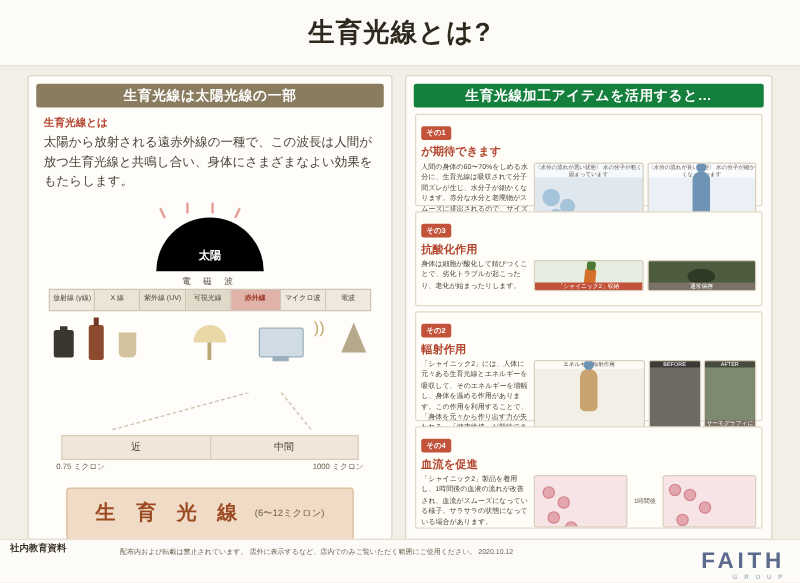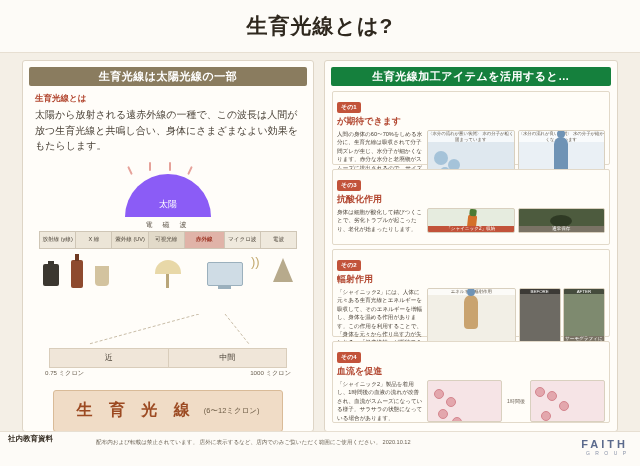--- a/index.html
+++ b/index.html
@@ -51,23 +51,23 @@
   }
   .lead .lead-b{
     font-size:10px;line-height:1.55;color:#4a4238;
   }
 
   
   .sun-wrap{position:relative;height:58px;margin-top:6px;}
   .sun{
     position:absolute;left:50%;top:14px;transform:translateX(-50%);
     width:86px;height:43px;
-    background:#8b5cf6;
+    background:#000000;
     border-radius:86px 86px 0 0;
-    color:#fff;font-size:9px;font-weight:normal;
+    color:#fff;font-size:9px;font-weight:bold;
     display:flex;align-items:flex-end;justify-content:center;
     padding-bottom:6px;box-sizing:border-box;
   }
   .ray{position:absolute;width:2px;height:9px;background:#e6a29a;border-radius:1px;}
 
   
   .spectrum{margin:2px 16px 0 16px;}
   .spec-label{font-size:7px;text-align:center;color:#5a5144;letter-spacing:4px;margin-bottom:1px;}
   .spec-bar{display:flex;height:18px;border:1px solid #cfc6b6;box-sizing:border-box;}
   .spec-cell{
@@ -185,21 +185,21 @@
   }
   .footer .badge{
     position:absolute;left:8px;top:2px;font-size:7.5px;font-weight:bold;color:#3a3228;text-align:center;
   }
   .footer .note{
     position:absolute;left:96px;top:6px;font-size:5.6px;line-height:1.6;color:#6b6254;
   }
   .footer .brand{
     position:absolute;right:12px;top:6px;text-align:right;
   }
-  .footer .brand .b1{font-size:11px;letter-spacing:3px;color:#5b6a8c;font-weight:bold;}
+  .footer .brand .b1{font-size:18px;letter-spacing:3px;color:#5b6a8c;font-weight:bold;}
   .footer .brand .b2{font-size:5px;letter-spacing:2px;color:#8a93a8;}
 </style>
 </head>
 <body>
 
 <div class="page">
 
   <div class="header">
     <h1>生育光線とは?</h1>
   </div>

